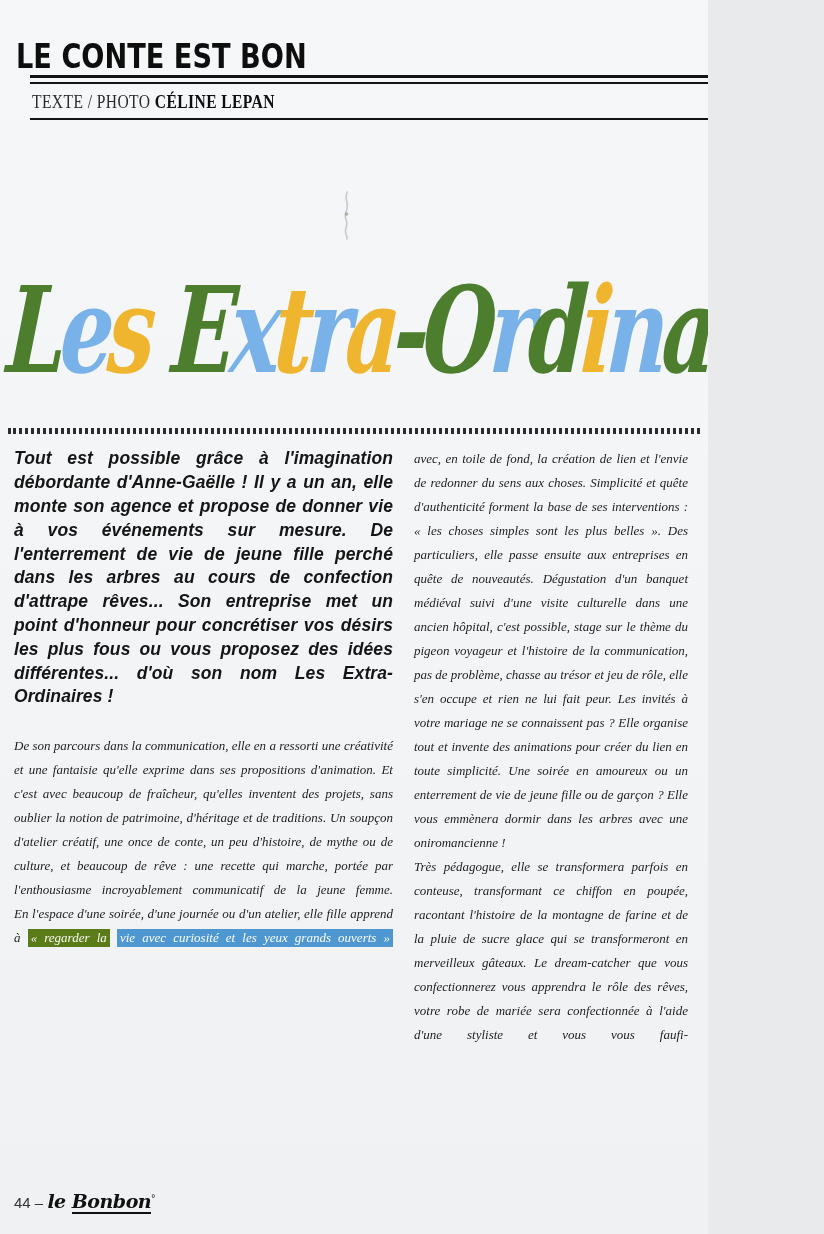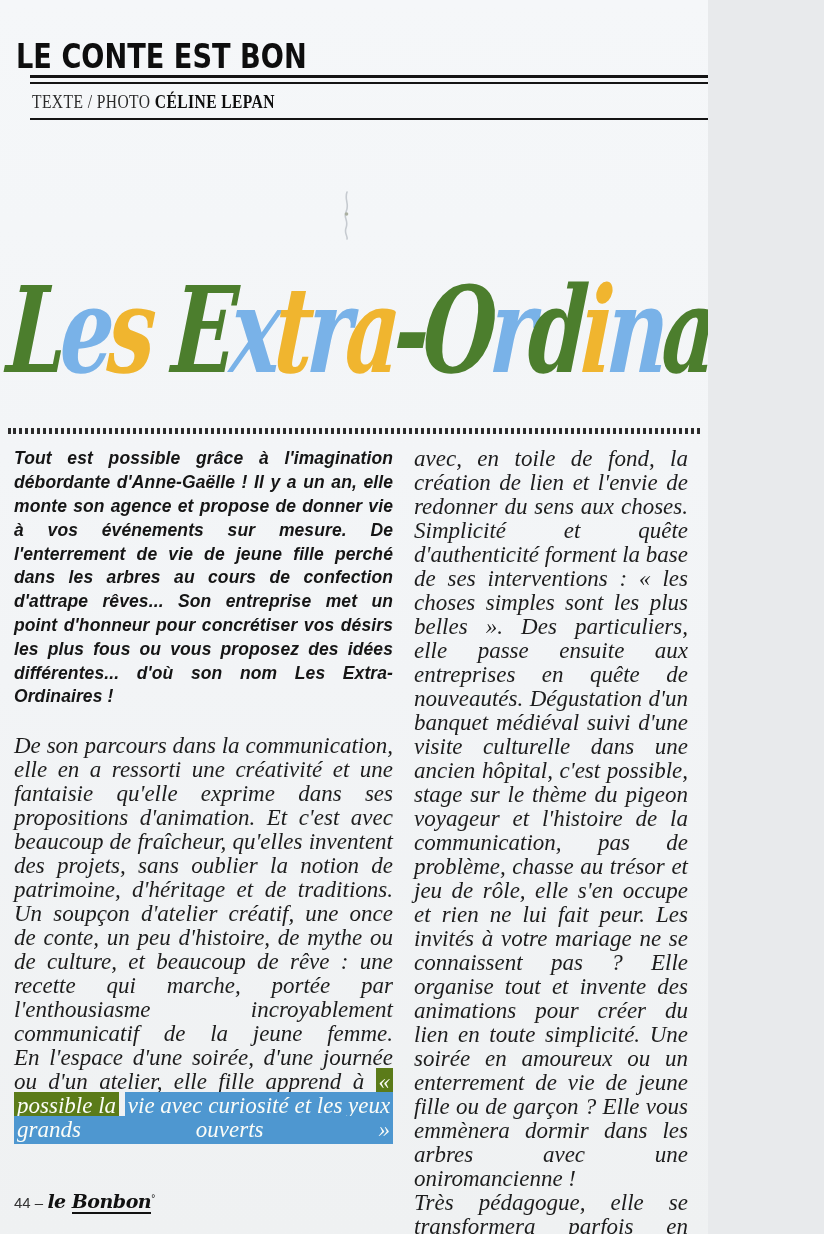--- a/index.html
+++ b/index.html
@@ -108,21 +108,21 @@
     font-weight: bold;
     font-size: 17.5px;
     line-height: 23.8px;
     letter-spacing: 0.1px;
     text-align: justify;
     color: #151515;
   }
   .serif-body {
     margin: 0;
     font-family: "Liberation Serif", serif;
-    font-size: 23px;
+    font-size: 13px;
     line-height: 24px;
     text-align: justify;
     color: #1d1d1d;
   }
   .left-body { margin-top: 25px; }
   .justify-last { text-align-last: justify; }
 
   .hl {
     color: #fcfdf8;
     padding: 1px 3px 2px 3px;
@@ -179,21 +179,21 @@
 
   <div class="dotted-rule"></div>
 
 
   <div class="dotted-rule"></div>
 
   <div class="columns">
     <div class="col-left">
       <p class="intro">Tout est possible grâce à l'imagination débordante d'Anne-Gaëlle ! Il y a un an, elle monte son agence et propose de donner vie à vos événements sur mesure. De l'enterrement de vie de jeune fille perché dans les arbres au cours de confection d'attrape rêves... Son entreprise met un point d'honneur pour concrétiser vos désirs les plus fous ou vous proposez des idées différentes... d'où son nom Les Extra-Ordinaires !</p>
       <p class="serif-body left-body justify-last"><span>De son parcours dans la communication, elle en a ressorti une créativité et une fantaisie qu'elle exprime dans ses propositions d'animation. Et c'est avec beaucoup de fraîcheur, qu'elles inventent des projets, sans oublier la notion de patrimoine, d'héritage et de traditions. Un soupçon d'atelier créatif, une once de conte, un peu d'histoire, de mythe ou de culture, et beaucoup de rêve : une recette qui marche, portée par l'enthousiasme incroyablement communicatif de la jeune femme.</span><br>
-        <span>En l'espace d'une soirée, d'une journée ou d'un atelier, elle fille apprend à </span><span class="hl hl-green" style="background-color: rgb(91, 123, 25);">« possible la</span> <span class="hl hl-blue" style="background-color: rgb(78, 151, 208);">vie avec curiosité et les yeux grands ouverts »</span></p>
+        <span>En l'espace d'une soirée, d'une journée ou d'un atelier, elle fille apprend à </span><span class="hl hl-green" style="background-color: rgb(91, 123, 25);">« regarder la</span> <span class="hl hl-blue" style="background-color: rgb(78, 151, 208);">vie avec curiosité et les yeux grands ouverts »</span></p>
     </div>
     <div class="col-right">
       <p class="serif-body">avec, en toile de fond, la création de lien et l'envie de redonner du sens aux choses. Simplicité et quête d'authenticité forment la base de ses interventions : « les choses simples sont les plus belles ». Des particuliers, elle passe ensuite aux entreprises en quête de nouveautés. Dégustation d'un banquet médiéval suivi d'une visite culturelle dans une ancien hôpital, c'est possible, stage sur le thème du pigeon voyageur et l'histoire de la communication, pas de problème, chasse au trésor et jeu de rôle, elle s'en occupe et rien ne lui fait peur. Les invités à votre mariage ne se connaissent pas ? Elle organise tout et invente des animations pour créer du lien en toute simplicité. Une soirée en amoureux ou un enterrement de vie de jeune fille ou de garçon ? Elle vous emmènera dormir dans les arbres avec une oniromancienne !</p>
       <p class="serif-body justify-last">Très pédagogue, elle se transformera parfois en conteuse, transformant ce chiffon en poupée, racontant l'histoire de la montagne de farine et de la pluie de sucre glace qui se transformeront en merveilleux gâteaux. Le dream-catcher que vous confectionnerez vous apprendra le rôle des rêves, votre robe de mariée sera confectionnée à l'aide d'une styliste et vous vous faufi-</p>
     </div>
   </div>
 
   <div class="footer">
     <span>44</span>
     <span>– </span><span class="footer-logo"><span>le </span><span class="footer-logo-name">Bonbon</span></span><span class="footer-degree">°</span>

